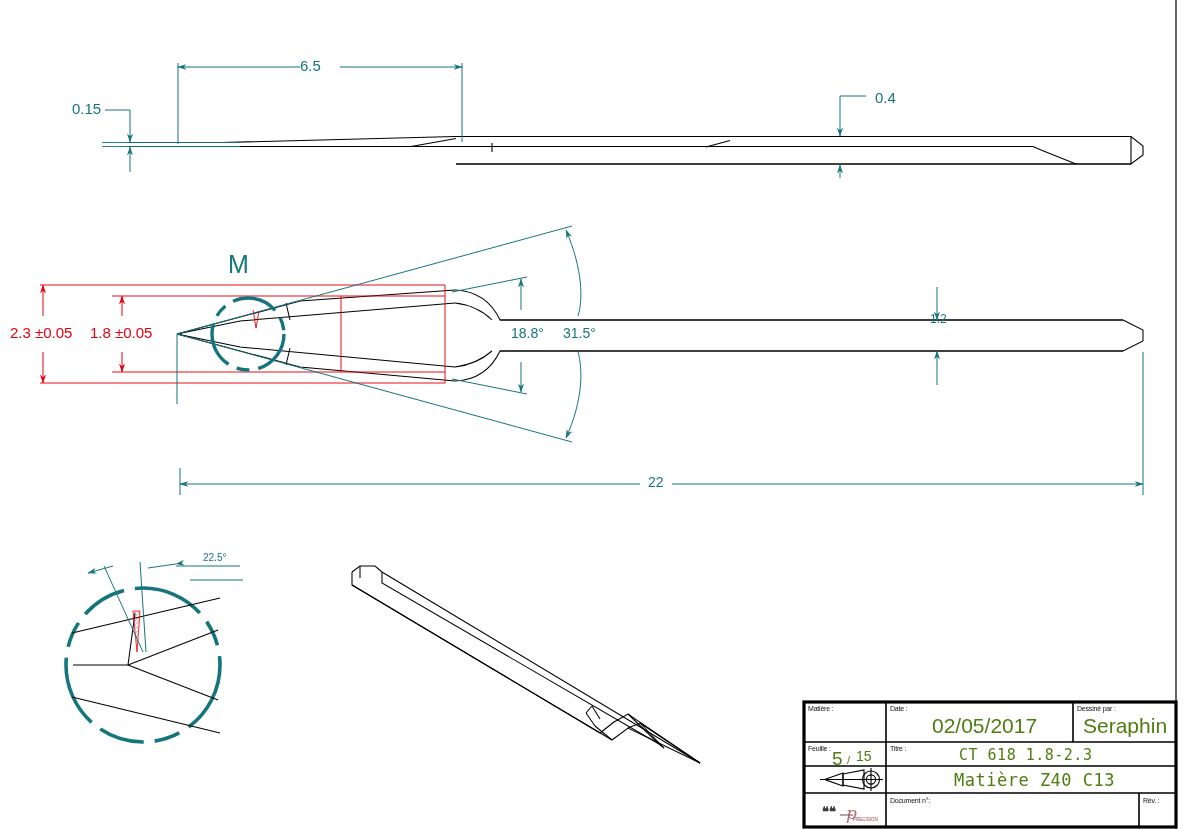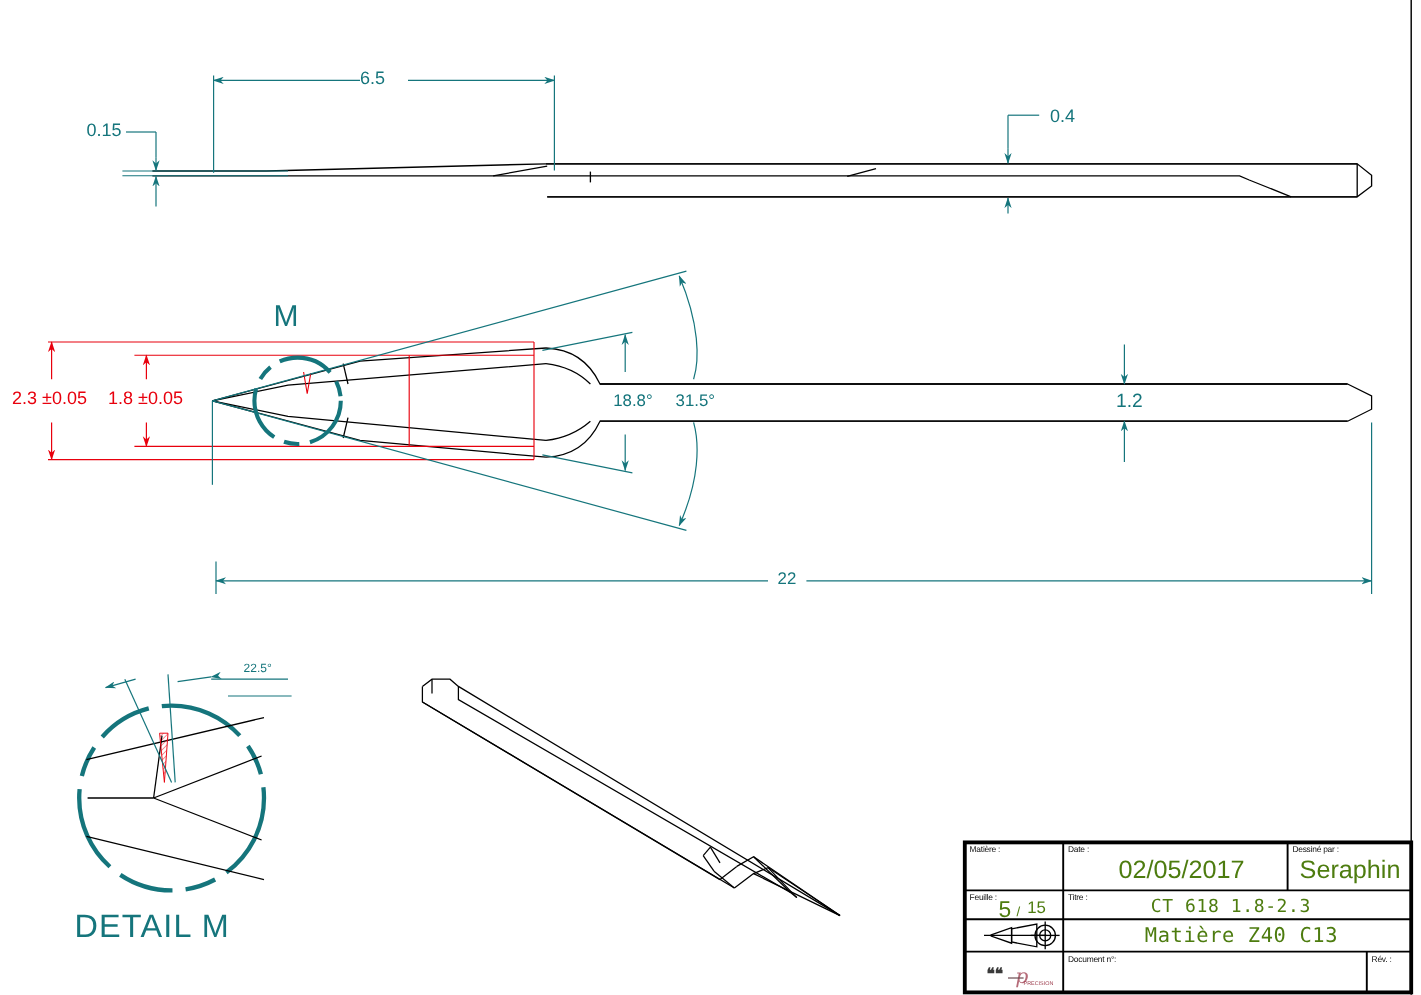--- a/index.html
+++ b/index.html
@@ -243,29 +243,28 @@
   <div style="position:absolute; left:875px; top:89px; font-size:15px; color:#15757c;">0.4</div>
 
   <div style="position:absolute; left:10px; top:324px; font-size:15px; color:#e8000d;">2.3 ±0.05</div>
 
   <div style="position:absolute; left:90px; top:324px; font-size:15px; color:#e8000d;">1.8 ±0.05</div>
 
   <div style="position:absolute; left:511px; top:325px; font-size:14px; color:#15757c;">18.8°</div>
 
   <div style="position:absolute; left:563px; top:325px; font-size:14px; color:#15757c;">31.5°</div>
 
-  <div style="position:absolute; left:930px; top:326px; font-size:16px; color:#15757c;">1.2</div>
+  <div style="position:absolute; left:930px; top:312px; font-size:12px; color:#15757c;">1.2</div>
 
   <div style="position:absolute; left:648px; top:474px; font-size:14px; color:#15757c;">22</div>
 
   <div style="position:absolute; left:203px; top:552px; font-size:10px; color:#15757c;">22.5°</div>
 
   <div style="position:absolute; left:228px; top:250px; font-size:25px; color:#15757c;">M</div>
 
-  <div style="position:absolute; left:62px; top:757px; font-size:27px; color:#15757c; letter-spacing:1px;">DETAIL M</div>
 
   <svg class="layer" viewBox="0 0 1184 829">
     <g fill="none" stroke="#000">
       <rect x="804" y="702" width="372" height="125" stroke-width="3.2"></rect>
 
       <line x1="804" y1="742" x2="1176" y2="742" stroke-width="1.6"></line>
       <line x1="804" y1="766" x2="1176" y2="766" stroke-width="1.6"></line>
       <line x1="804" y1="793" x2="1176" y2="793" stroke-width="1.6"></line>
 
       <line x1="886" y1="702" x2="886" y2="793" stroke-width="1.6"></line>

